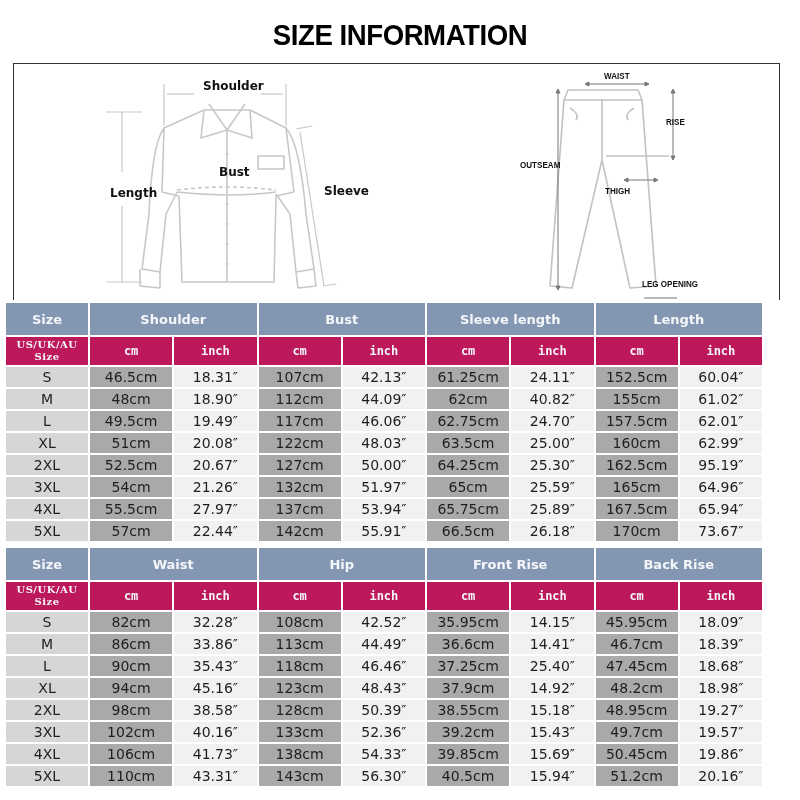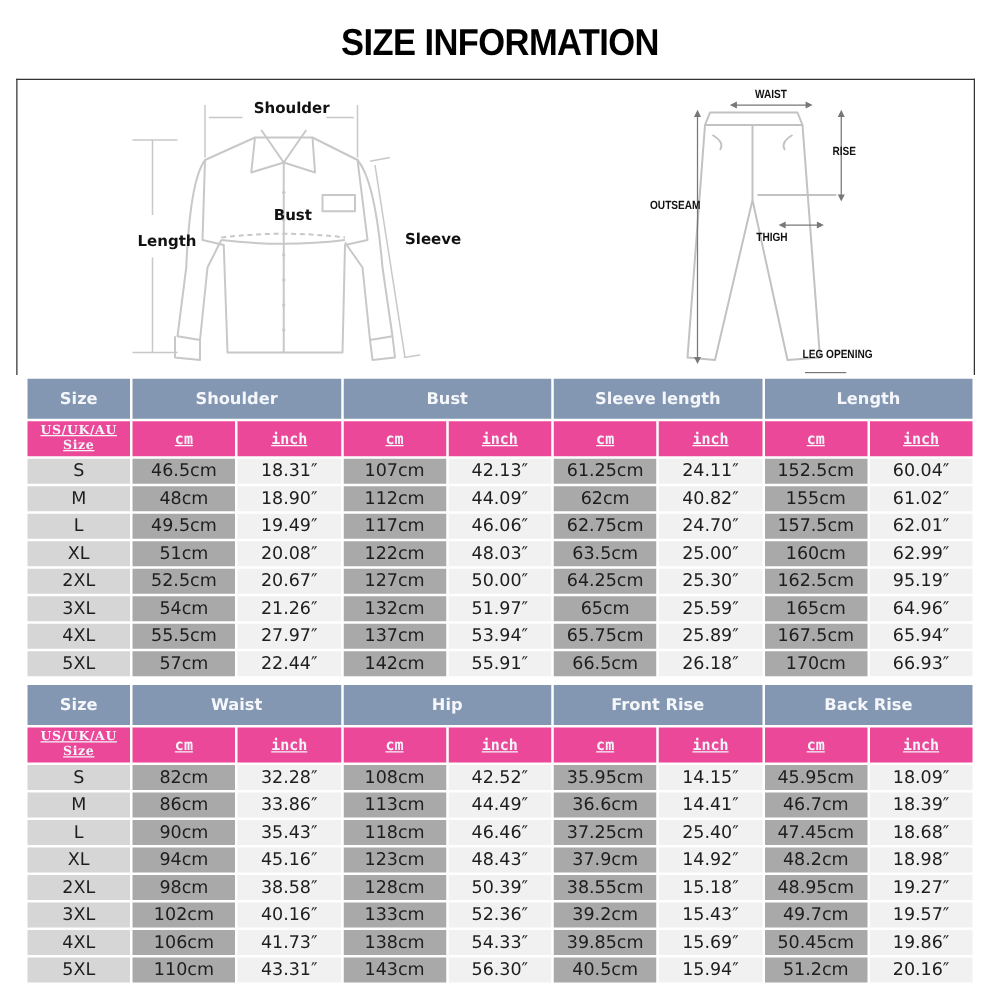--- a/index.html
+++ b/index.html
@@ -15,33 +15,33 @@
   svg.illus { position: absolute; top: 0; left: 0; }
 
   .lbl {
     position: absolute; font-weight: bold; color: #111; white-space: nowrap;
   }
   .lbl-shirt { font-family: "DejaVu Sans", sans-serif; font-size: 12px; }
   .lbl-pant { font-family: "Liberation Sans", sans-serif; font-size: 9.5px; transform: scaleX(0.85); transform-origin: left center; }
 
   
   .size-table {
-    position: absolute; left: 20px; width: 760px;
+    position: absolute; left: 4px; width: 760px;
     border-collapse: separate; border-spacing: 2px; table-layout: fixed;
   }
   .size-table td, .size-table th {
     text-align: center; vertical-align: middle; overflow: hidden; white-space: nowrap;
   }
   .hdr1 th {
     background: #8397b3; color: #f4f6fa; font-weight: bold;
     font-family: "DejaVu Sans", sans-serif; font-size: 13px; height: 32px;
   }
   .hdr2 th {
-    background: #ec4899; color: #f4f6fa; font-weight: bold;
-    font-family: "DejaVu Sans Mono", monospace; font-size: 12px; height: 28px; text-decoration: underline;
+    background: #be185d; color: #f4f6fa; font-weight: bold;
+    font-family: "DejaVu Sans Mono", monospace; font-size: 12px; height: 28px;
   }
   .hdr2 th.sizelbl {
     font-family: "DejaVu Serif", serif; font-size: 10px; line-height: 12px; letter-spacing: 0.5px;
   }
   .data td {
     font-family: "DejaVu Sans", sans-serif; font-size: 14px; height: 20px; color: #1e1e1e;
   }
   td.size-cell { background: #d6d6d6; }
   td.cm-cell { background: #a9a9a9; }
   td.inch-cell { background: #f1f1f1; }
@@ -254,21 +254,21 @@
       </tr>
       <tr class="data">
         <td class="size-cell">5XL</td>
         <td class="cm-cell">57cm</td>
         <td class="inch-cell">22.44″</td>
         <td class="cm-cell">142cm</td>
         <td class="inch-cell">55.91″</td>
         <td class="cm-cell">66.5cm</td>
         <td class="inch-cell">26.18″</td>
         <td class="cm-cell">170cm</td>
-        <td class="inch-cell">66.93″</td>
+        <td class="inch-cell">73.67″</td>
       </tr>
     </tbody>
 </table>
 
 <table class="size-table" style="top:546px;">
   <colgroup>
     <col style="width:82px">
       <col>
       <col>
       <col>

